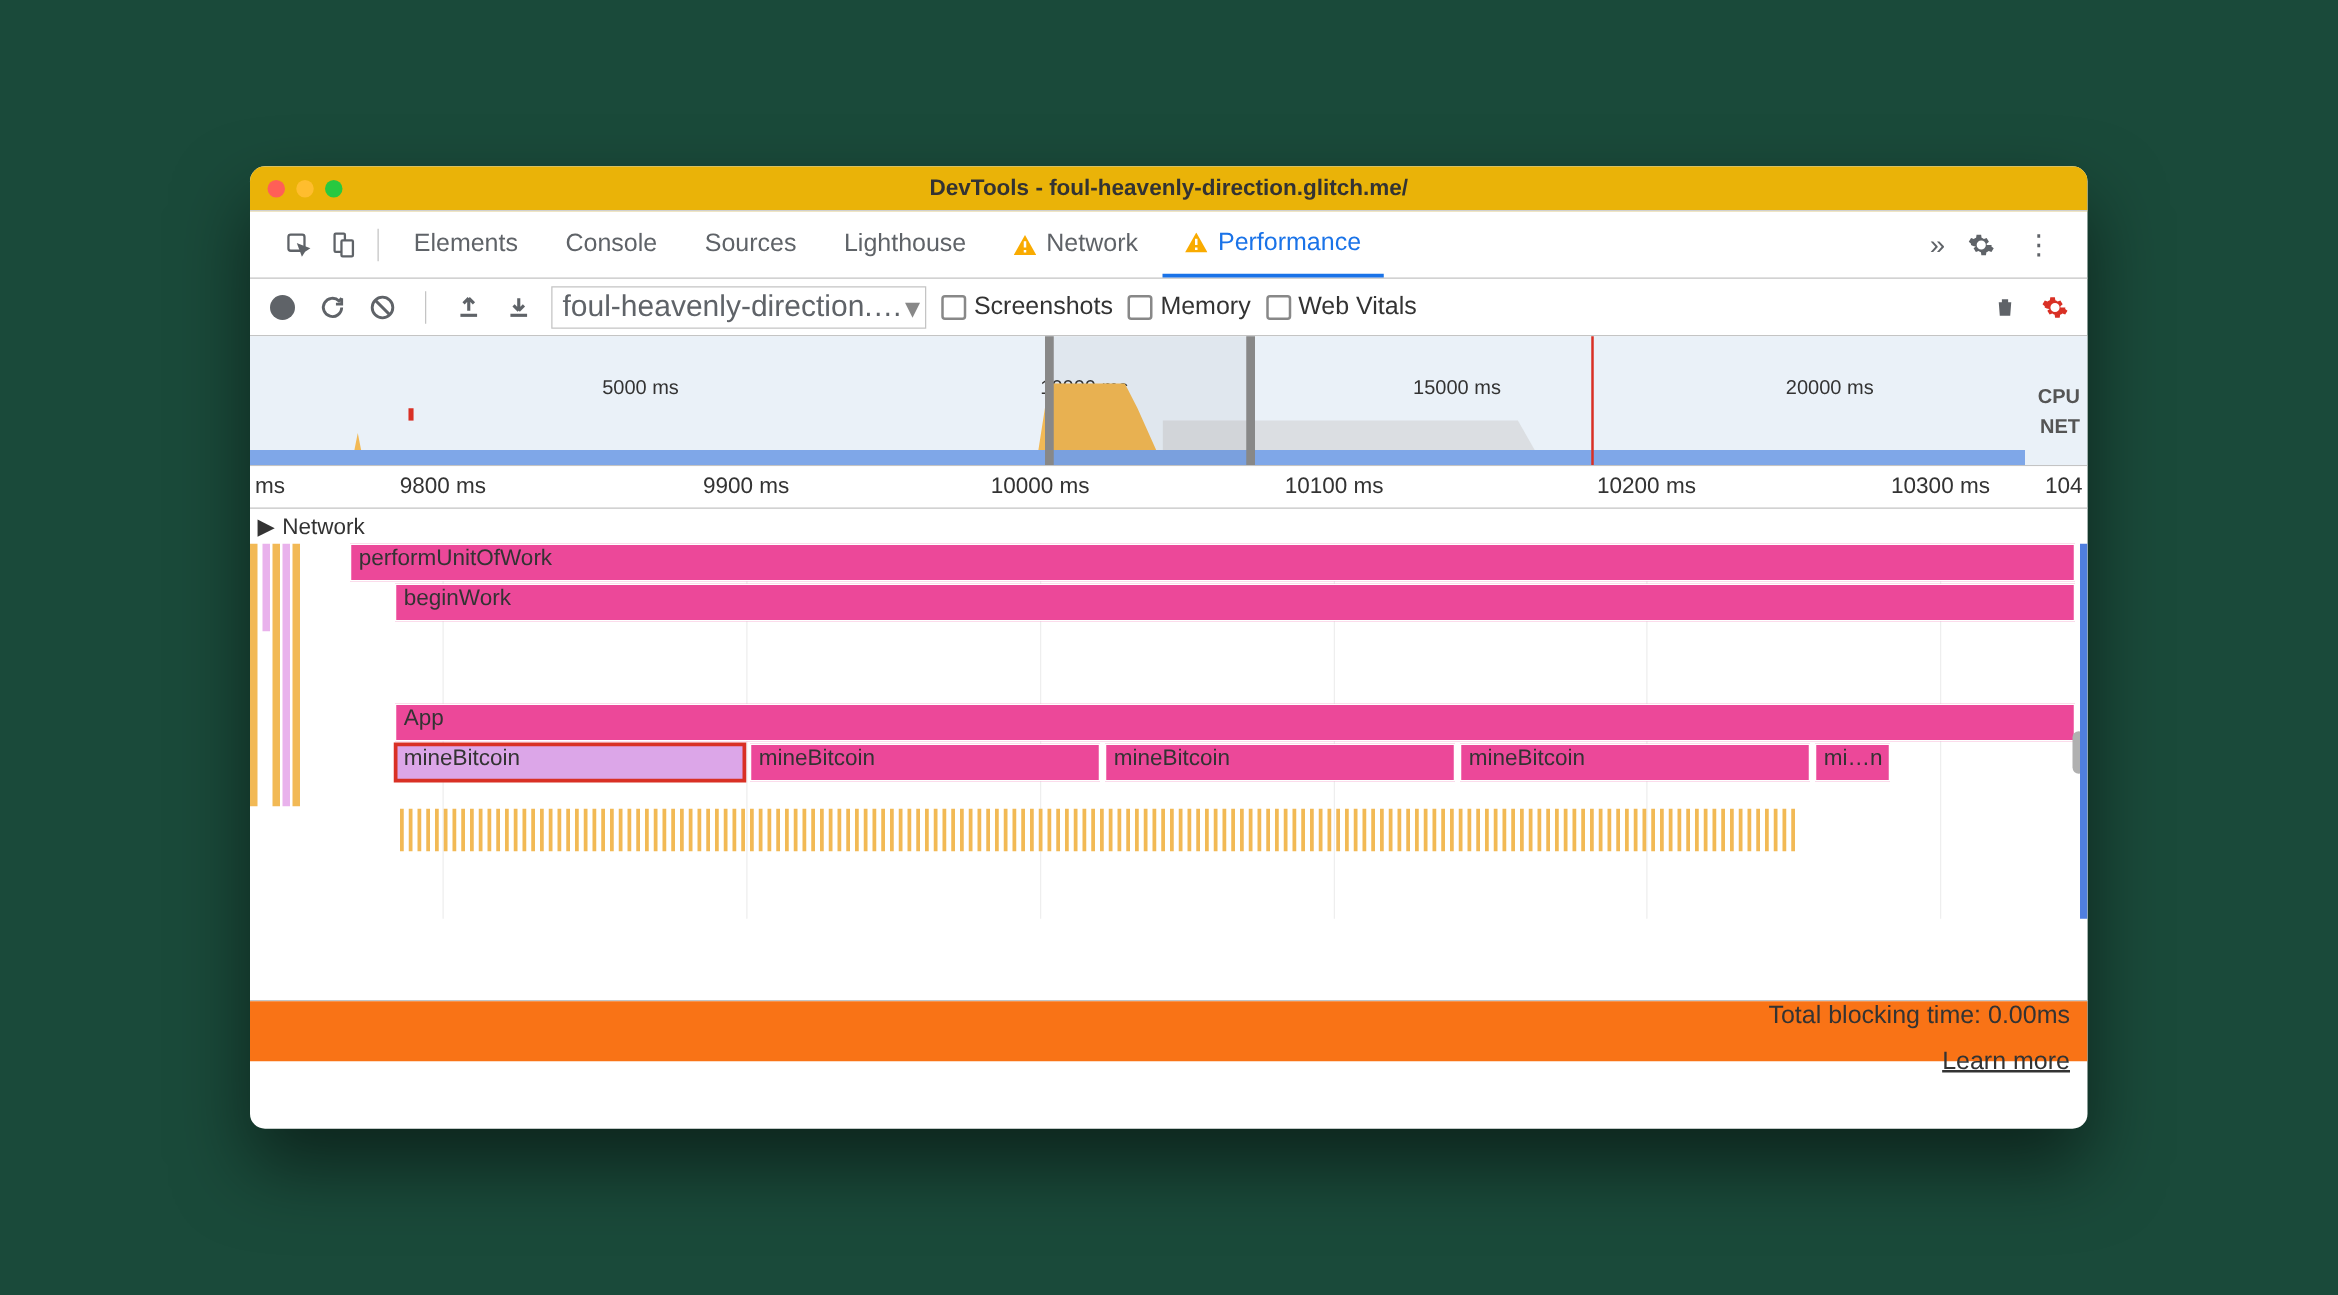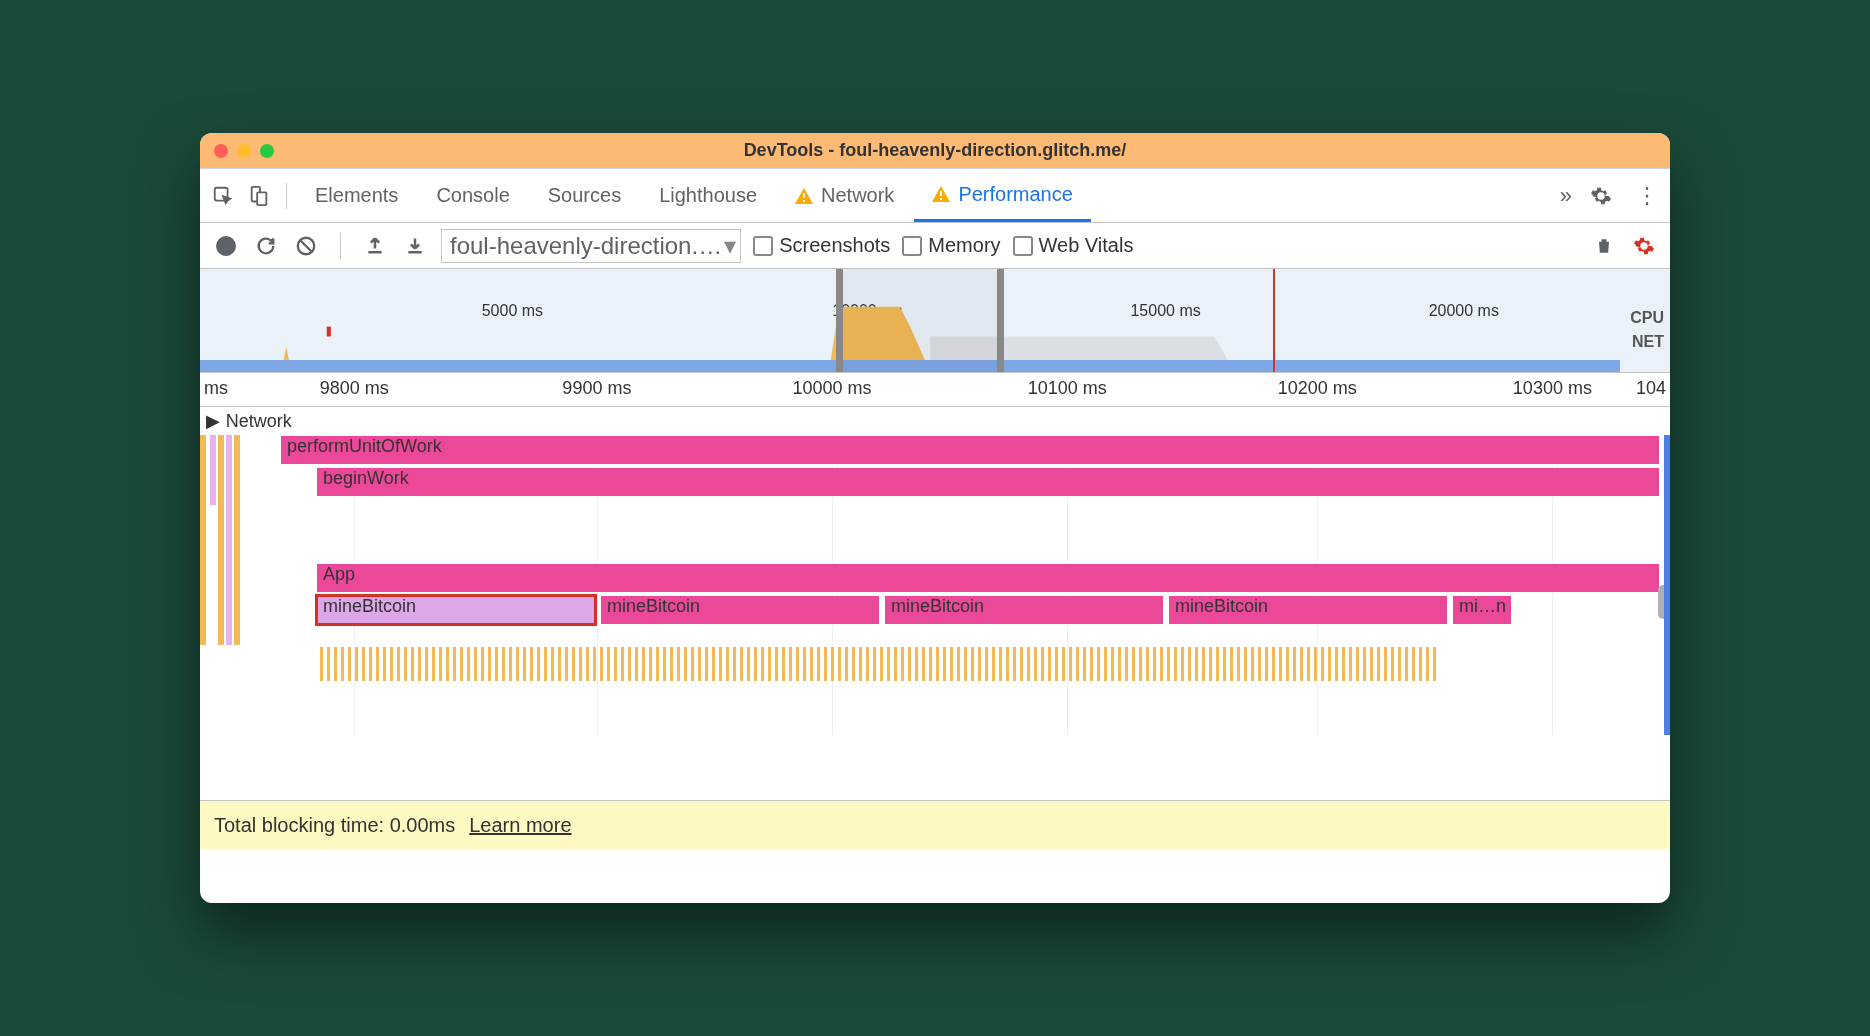--- a/index.html
+++ b/index.html
@@ -17,21 +17,21 @@
   height: 770px;
   background: #fff;
   border-radius: 12px;
   box-shadow: 0 30px 60px rgba(0,0,0,0.5);
   overflow: hidden;
   display: flex;
   flex-direction: column;
 }
 .titlebar {
   height: 36px;
-  background: #fdba74;
+  background: #eab308;
   border-bottom: 1px solid #d0d0d0;
   display: flex;
   align-items: center;
   padding: 0 14px;
   position: relative;
 }
 .traffic {
   display: flex;
   gap: 9px;
 }
@@ -48,21 +48,21 @@
   font-size: 18px;
   font-weight: 600;
   color: #333;
   pointer-events: none;
 }
 .tabsbar {
   height: 54px;
   border-bottom: 1px solid #c4c4c4;
   display: flex;
   align-items: center;
-  padding: 0 6px;
+  padding: 0 22px;
   gap: 2px;
 }
 .tabsbar .icon-btn {
   width: 34px; height: 34px;
   display:flex; align-items:center; justify-content:center;
   color:#5f6368;
   font-size:22px;
   cursor:pointer;
 }
 .sep {
@@ -229,26 +229,27 @@
   position:absolute; right:2px; top:150px; width:10px; height:34px;
   background:#b0b0b0; border-radius:5px;
 }
 .bottom-spacer {
   border-bottom:1px solid #c4c4c4;
   height:66px;
   background:#fff;
 }
 .footer {
   height:48px;
-  display:flex;align-items:center;
+  display:flex;align-items:flex-end;
   padding:0 14px;
   font-size:20px;
   color:#333;
   gap:14px;
-  background:#fef9c3;
+  background:#f97316;
+  flex-direction:column;
 }
 .footer a { color:#333; text-decoration: underline; }
 .right-cluster { margin-left:auto; display:flex; align-items:center; gap:12px;}
 .chev { font-size:22px; color:#5f6368;}
 svg { display:block; }
 </style>
 </head>
 <body>
 
 <div class="window">

